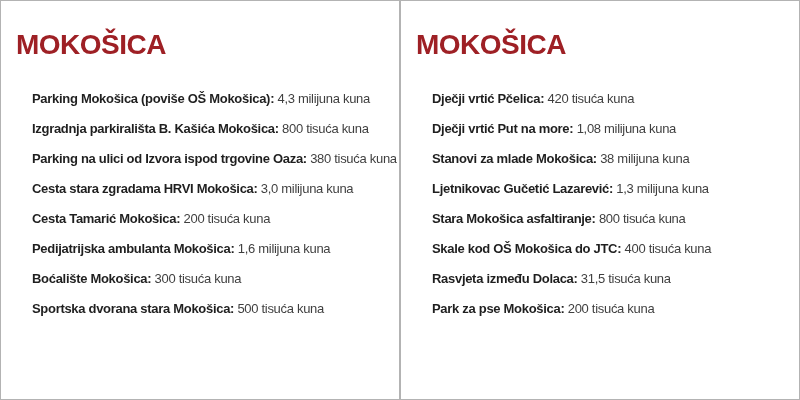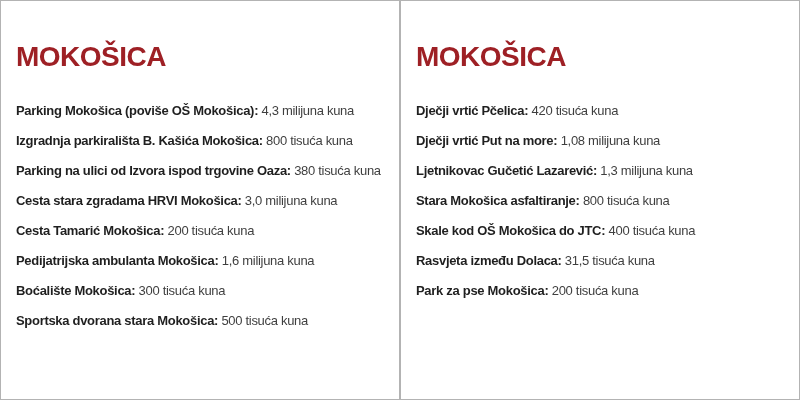--- a/index.html
+++ b/index.html
@@ -19,33 +19,34 @@
   .page {
     display: flex;
     width: 800px;
     height: 400px;
   }
   .card {
     width: 400px;
     height: 400px;
     background: var(--background);
     border: 1px solid var(--border);
-    padding: 12px 15px;
+    padding: 0 15px;
     overflow: hidden;
   }
   .title {
     margin-top: 30px;
     font-size: 28px;
     line-height: 28px;
     font-weight: bold;
     letter-spacing: -0.5px;
     color: var(--accent);
   }
   .list {
     margin-top: 32px;
+    margin-left: 16px;
   }
   .item {
     font-size: 13px;
     line-height: 16px;
     margin-bottom: 14px;
     letter-spacing: -0.3px;
     white-space: nowrap;
     color: var(--value);
   }
   .item strong {
@@ -101,20 +102,24 @@
     <div class="list">
       <div class="item">
         <strong>Dječji vrtić Pčelica:</strong>
         <span>420 tisuća kuna</span>
       </div>
       <div class="item">
         <strong>Dječji vrtić Put na more:</strong>
         <span>1,08 milijuna kuna</span>
       </div>
       <div class="item">
+        <strong>Stanovi za mlade Mokošica:</strong>
+        <span>38 milijuna kuna</span>
+      </div>
+      <div class="item">
         <strong>Ljetnikovac Gučetić Lazarević:</strong>
         <span>1,3 milijuna kuna</span>
       </div>
       <div class="item">
         <strong>Stara Mokošica asfaltiranje:</strong>
         <span>800 tisuća kuna</span>
       </div>
       <div class="item">
         <strong>Skale kod OŠ Mokošica do JTC:</strong>
         <span>400 tisuća kuna</span>

